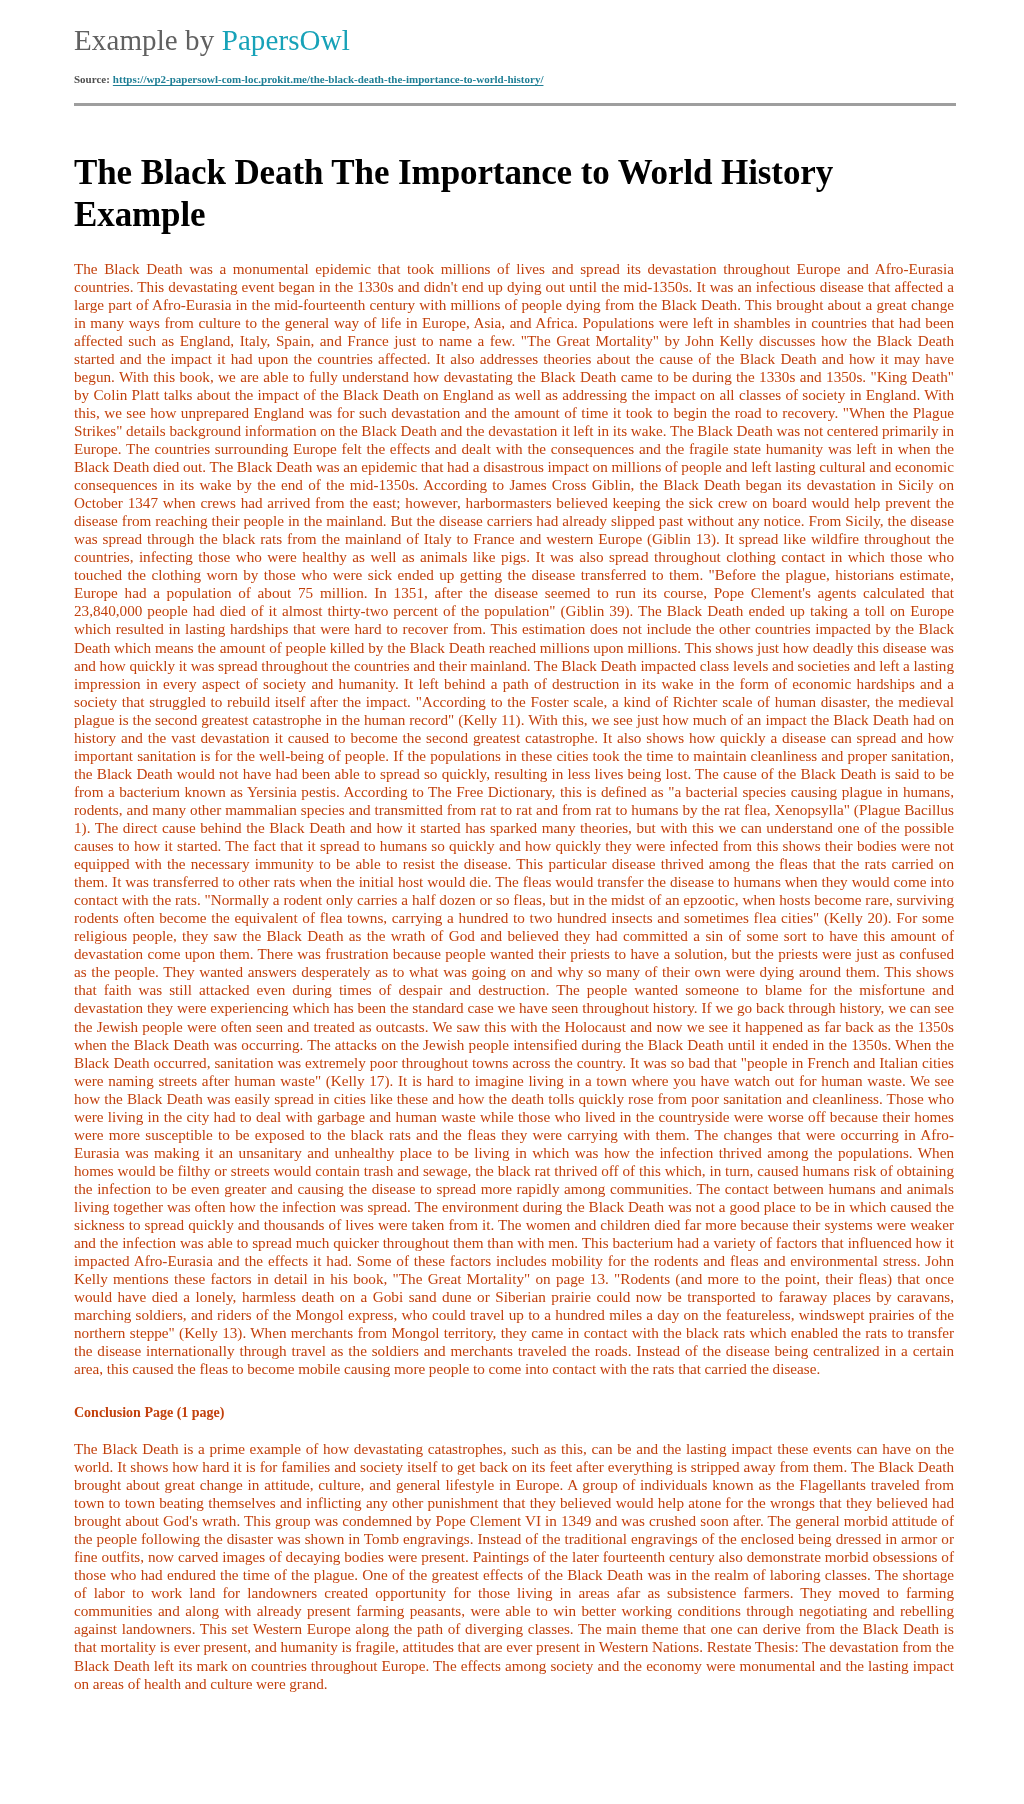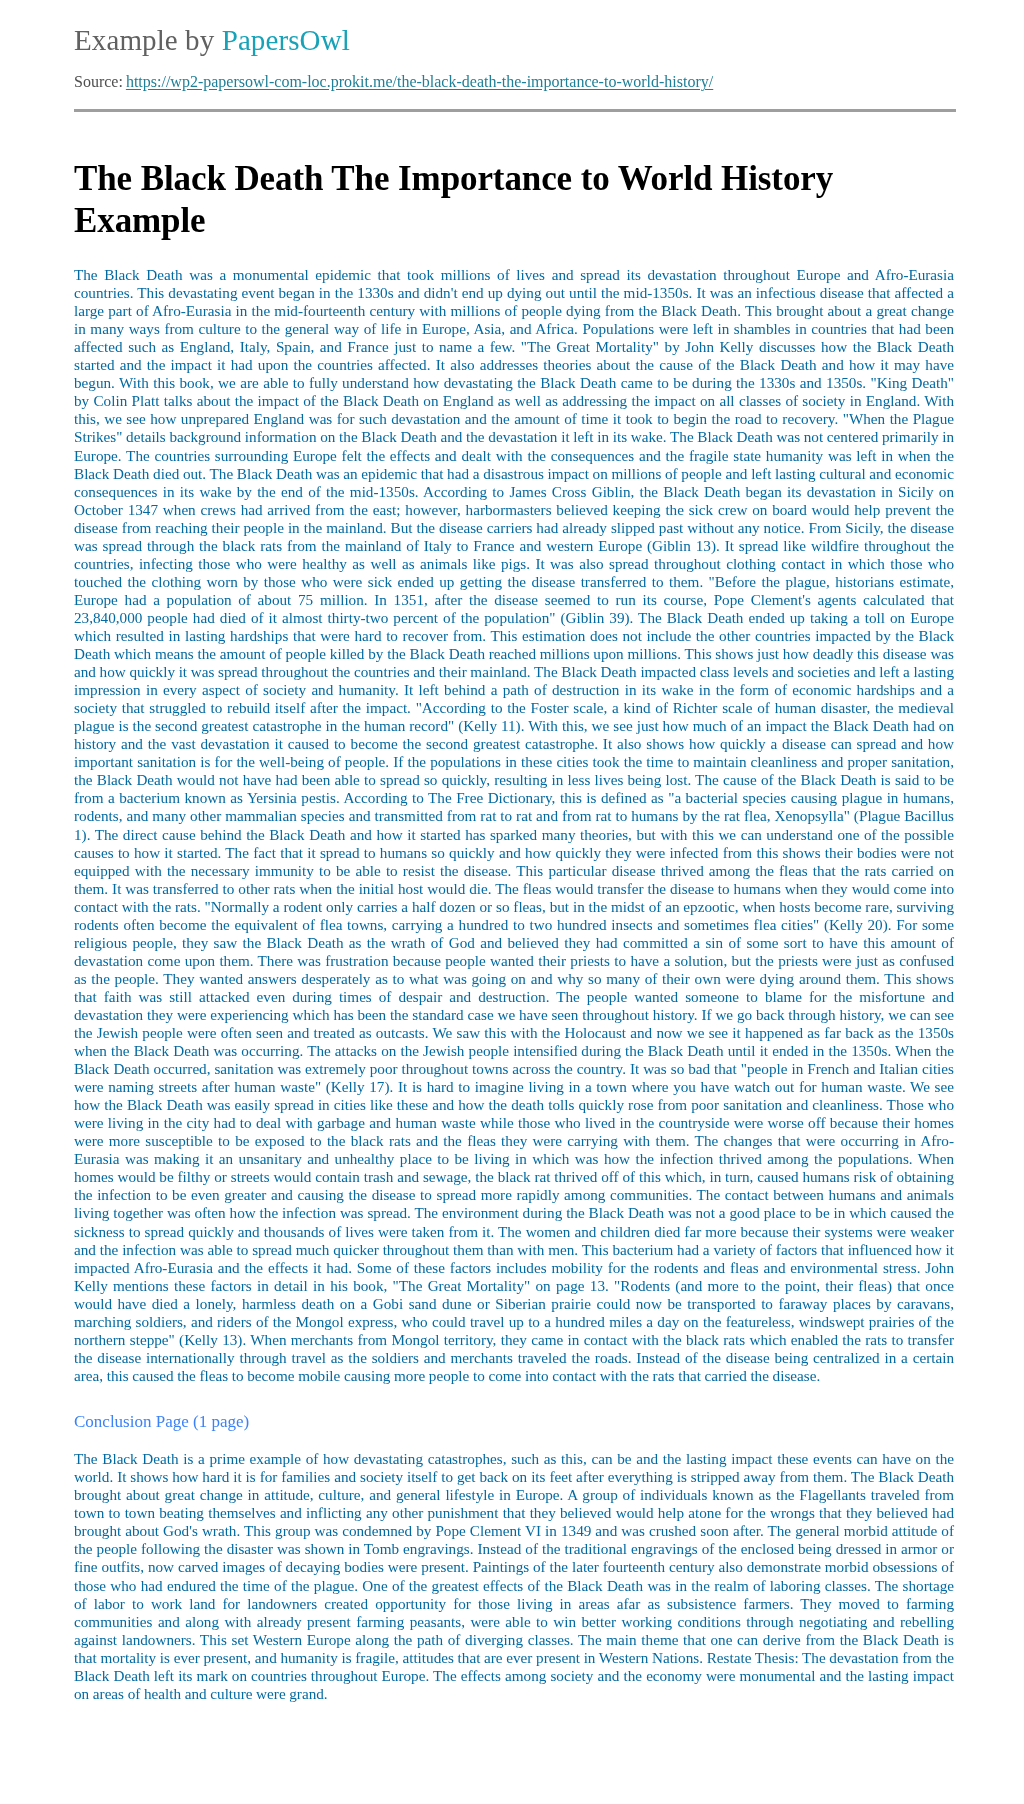--- a/index.html
+++ b/index.html
@@ -33,25 +33,26 @@
     color: #616161;
     font-weight: 400;
     letter-spacing: 0.1px;
     margin: 0 0 14px 0;
     white-space: nowrap;
   }
   .brand-name {
     color: #17a2b8;
   }
   .source-line {
-    font-size: 16px;
+    font-size: 11px;
     line-height: 1.3;
     color: #4f4f4f;
     margin: 0 0 0 0;
     white-space: nowrap;
+    font-weight: bold;
   }
   .source-label {
     color: #4f4f4f;
   }
   .source-url {
     color: #1f7f96;
     text-decoration: underline;
     text-underline-offset: 2px;
     margin-left: 3px;
   }
@@ -69,32 +70,32 @@
     font-family: "Liberation Serif", "DejaVu Serif", serif;
     font-size: 35px;
     font-weight: bold;
     line-height: 1.2;
     margin: 46px 0 24px 0;
     letter-spacing: -0.1px;
     color: #000000;
   }
   h2.section-title {
     font-family: "Liberation Serif", "DejaVu Serif", serif;
-    font-size: 17px;
-    font-weight: normal;
+    font-size: 14px;
+    font-weight: bold;
     line-height: 1.25;
     margin: 26px 0 18px 0;
-    color: #3b82f6;
+    color: #c2410c;
   }
   p.body-text {
     font-size: 15.2px;
     line-height: 1.188;
     text-align: justify;
     margin: 0 0 6px 0;
-    color: #0369a1;
+    color: #c2410c;
     hyphens: none;
     word-spacing: -0.15px;
   }
 </style>
 </head>
 <body>
 
 <div class="page">
 
   <div class="header">

